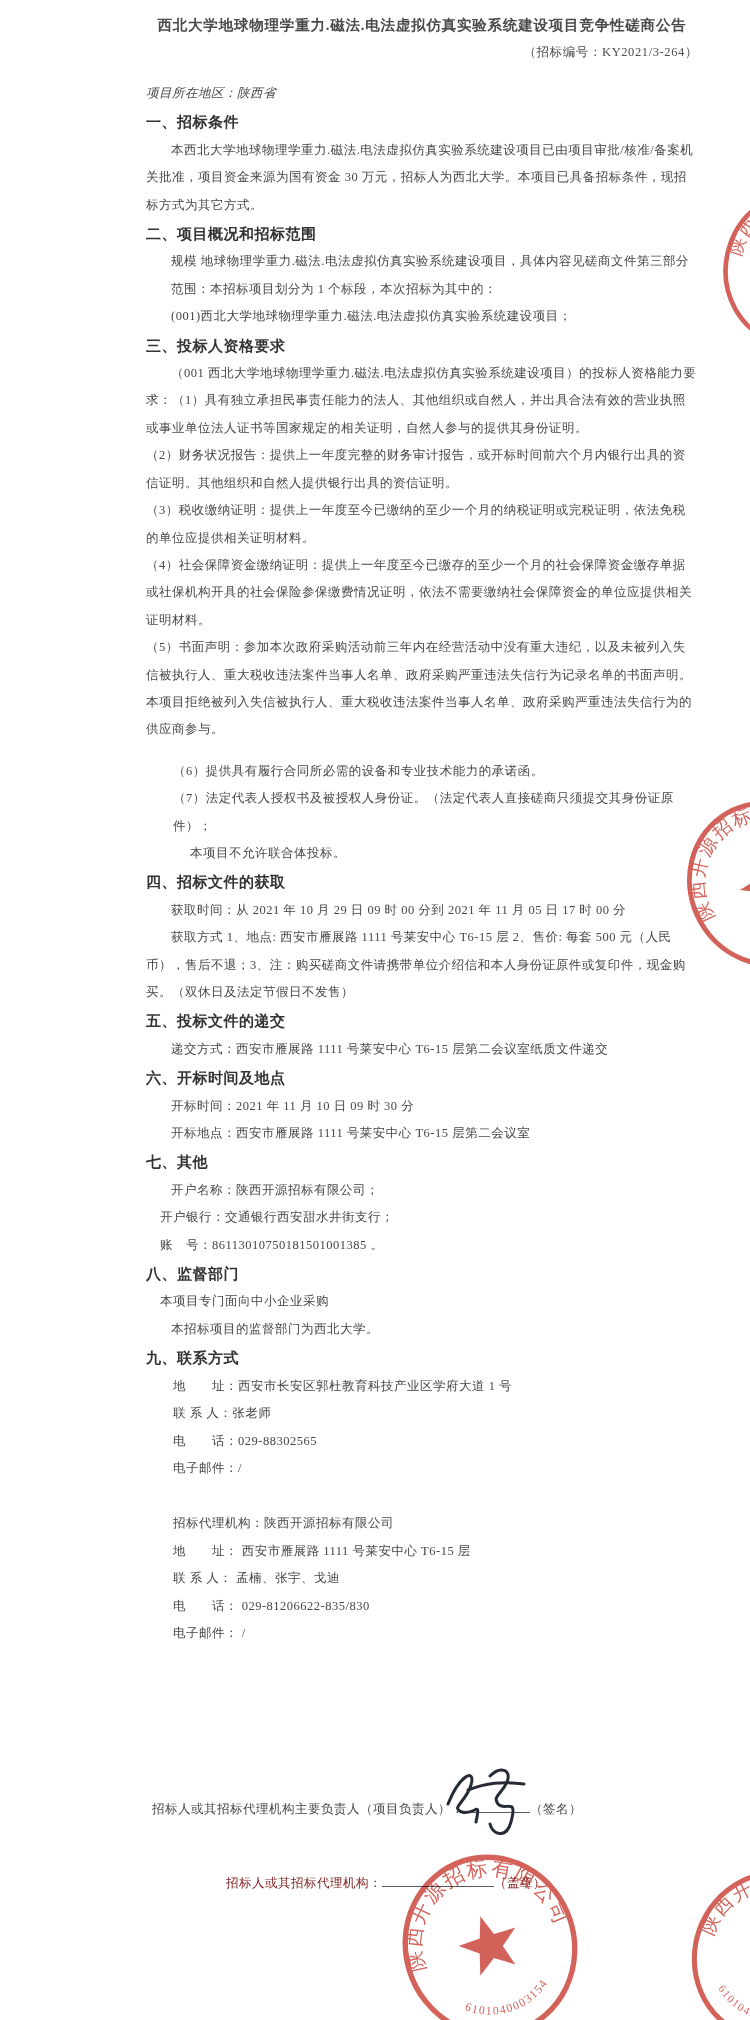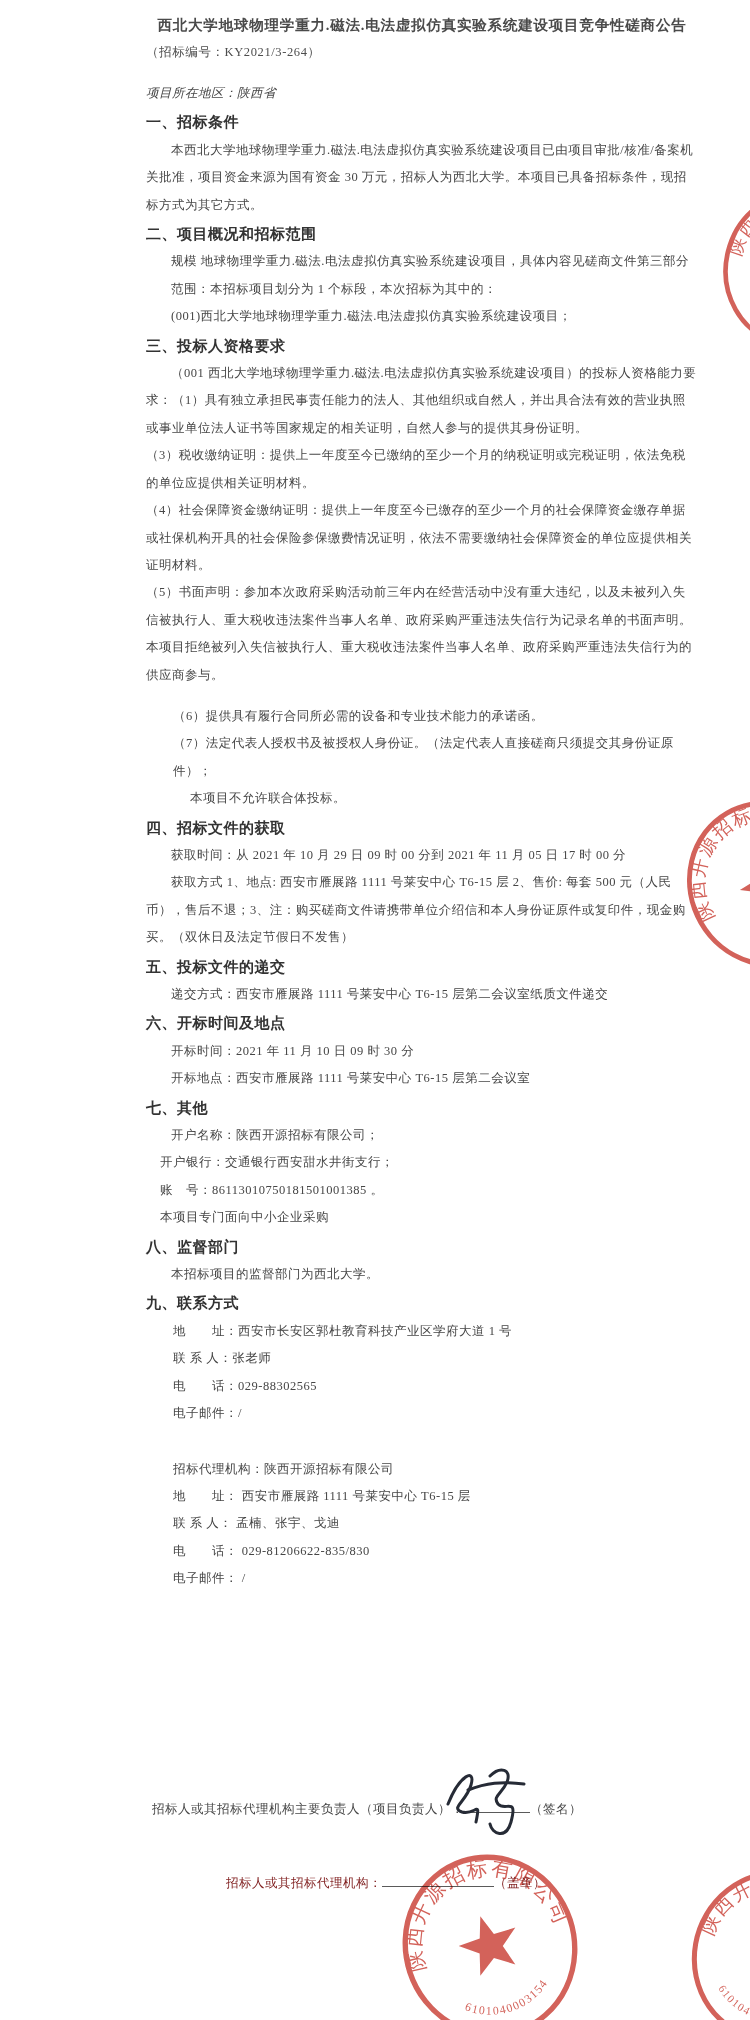--- a/index.html
+++ b/index.html
@@ -13,21 +13,21 @@
     color:#454545;
     padding-left:40px;
   }
   .doc{padding:12px 92px 0 106px;}
   .title{
     text-align:center;
     font-size:14.5px;font-weight:600;color:#4a4a4a;
     line-height:27px;letter-spacing:0.8px;
   }
   .subtitle{
-    text-align:left;
+    text-align:right;
     font-size:12.5px;color:#4d4d4d;
     line-height:27px;letter-spacing:0.6px;
   }
   .block{
     font-size:12.5px;line-height:27.4px;letter-spacing:0.5px;
     color:#464646;
   }
   .region{margin-top:14px;font-style:italic;}
   .h{font-weight:700;color:#333;font-size:15px;margin-top:2px;}
   .p{text-indent:2em;font-family:Liberation Serif, serif;}
@@ -66,40 +66,41 @@
 
     <div class="block p0 region">项目所在地区：陕西省</div>
     <div class="block h">一、招标条件</div>
     <div class="block p">本西北大学地球物理学重力.磁法.电法虚拟仿真实验系统建设项目已由项目审批/核准/备案机关批准，项目资金来源为国有资金 30 万元，招标人为西北大学。本项目已具备招标条件，现招标方式为其它方式。</div>
     <div class="block h">二、项目概况和招标范围</div>
     <div class="block p">规模 地球物理学重力.磁法.电法虚拟仿真实验系统建设项目，具体内容见磋商文件第三部分</div>
     <div class="block p">范围：本招标项目划分为 1 个标段，本次招标为其中的：</div>
     <div class="block p">(001)西北大学地球物理学重力.磁法.电法虚拟仿真实验系统建设项目；</div>
     <div class="block h">三、投标人资格要求</div>
     <div class="block p">（001 西北大学地球物理学重力.磁法.电法虚拟仿真实验系统建设项目）的投标人资格能力要求：（1）具有独立承担民事责任能力的法人、其他组织或自然人，并出具合法有效的营业执照或事业单位法人证书等国家规定的相关证明，自然人参与的提供其身份证明。</div>
+    <div class="block p0">（2）财务状况报告：提供上一年度完整的财务审计报告，或开标时间前六个月内银行出具的资信证明。其他组织和自然人提供银行出具的资信证明。</div>
     <div class="block p0">（3）税收缴纳证明：提供上一年度至今已缴纳的至少一个月的纳税证明或完税证明，依法免税的单位应提供相关证明材料。</div>
     <div class="block p0">（4）社会保障资金缴纳证明：提供上一年度至今已缴存的至少一个月的社会保障资金缴存单据或社保机构开具的社会保险参保缴费情况证明，依法不需要缴纳社会保障资金的单位应提供相关证明材料。</div>
     <div class="block p0">（5）书面声明：参加本次政府采购活动前三年内在经营活动中没有重大违纪，以及未被列入失信被执行人、重大税收违法案件当事人名单、政府采购严重违法失信行为记录名单的书面声明。本项目拒绝被列入失信被执行人、重大税收违法案件当事人名单、政府采购严重违法失信行为的供应商参与。</div>
     <div class="block i2 gap14">（6）提供具有履行合同所必需的设备和专业技术能力的承诺函。</div>
     <div class="block i2">（7）法定代表人授权书及被授权人身份证。（法定代表人直接磋商只须提交其身份证原件）；</div>
     <div class="block i3">本项目不允许联合体投标。</div>
     <div class="block h">四、招标文件的获取</div>
     <div class="block p">获取时间：从 2021 年 10 月 29 日 09 时 00 分到 2021 年 11 月 05 日 17 时 00 分</div>
     <div class="block p">获取方式 1、地点: 西安市雁展路 1111 号莱安中心 T6-15 层 2、售价: 每套 500 元（人民币），售后不退；3、注：购买磋商文件请携带单位介绍信和本人身份证原件或复印件，现金购买。（双休日及法定节假日不发售）</div>
     <div class="block h">五、投标文件的递交</div>
     <div class="block p">递交方式：西安市雁展路 1111 号莱安中心 T6-15 层第二会议室纸质文件递交</div>
     <div class="block h">六、开标时间及地点</div>
     <div class="block p">开标时间：2021 年 11 月 10 日 09 时 30 分</div>
     <div class="block p">开标地点：西安市雁展路 1111 号莱安中心 T6-15 层第二会议室</div>
     <div class="block h">七、其他</div>
     <div class="block p">开户名称：陕西开源招标有限公司；</div>
     <div class="block i1">开户银行：交通银行西安甜水井街支行；</div>
     <div class="block i1">账　号：86113010750181501001385 。</div>
+    <div class="block h">八、监督部门</div>
     <div class="block i1">本项目专门面向中小企业采购</div>
-    <div class="block h">八、监督部门</div>
     <div class="block p">本招标项目的监督部门为西北大学。</div>
     <div class="block h">九、联系方式</div>
     <div class="block i2">地　　址：西安市长安区郭杜教育科技产业区学府大道 1 号</div>
     <div class="block i2">联 系 人：张老师</div>
     <div class="block i2">电　　话：029-88302565</div>
     <div class="block i2">电子邮件：/</div>
     <div class="block i2 gap28">招标代理机构：陕西开源招标有限公司</div>
     <div class="block i2">地　　址： 西安市雁展路 1111 号莱安中心 T6-15 层</div>
     <div class="block i2">联 系 人： 孟楠、张宇、戈迪</div>
     <div class="block i2">电　　话： 029-81206622-835/830</div>

